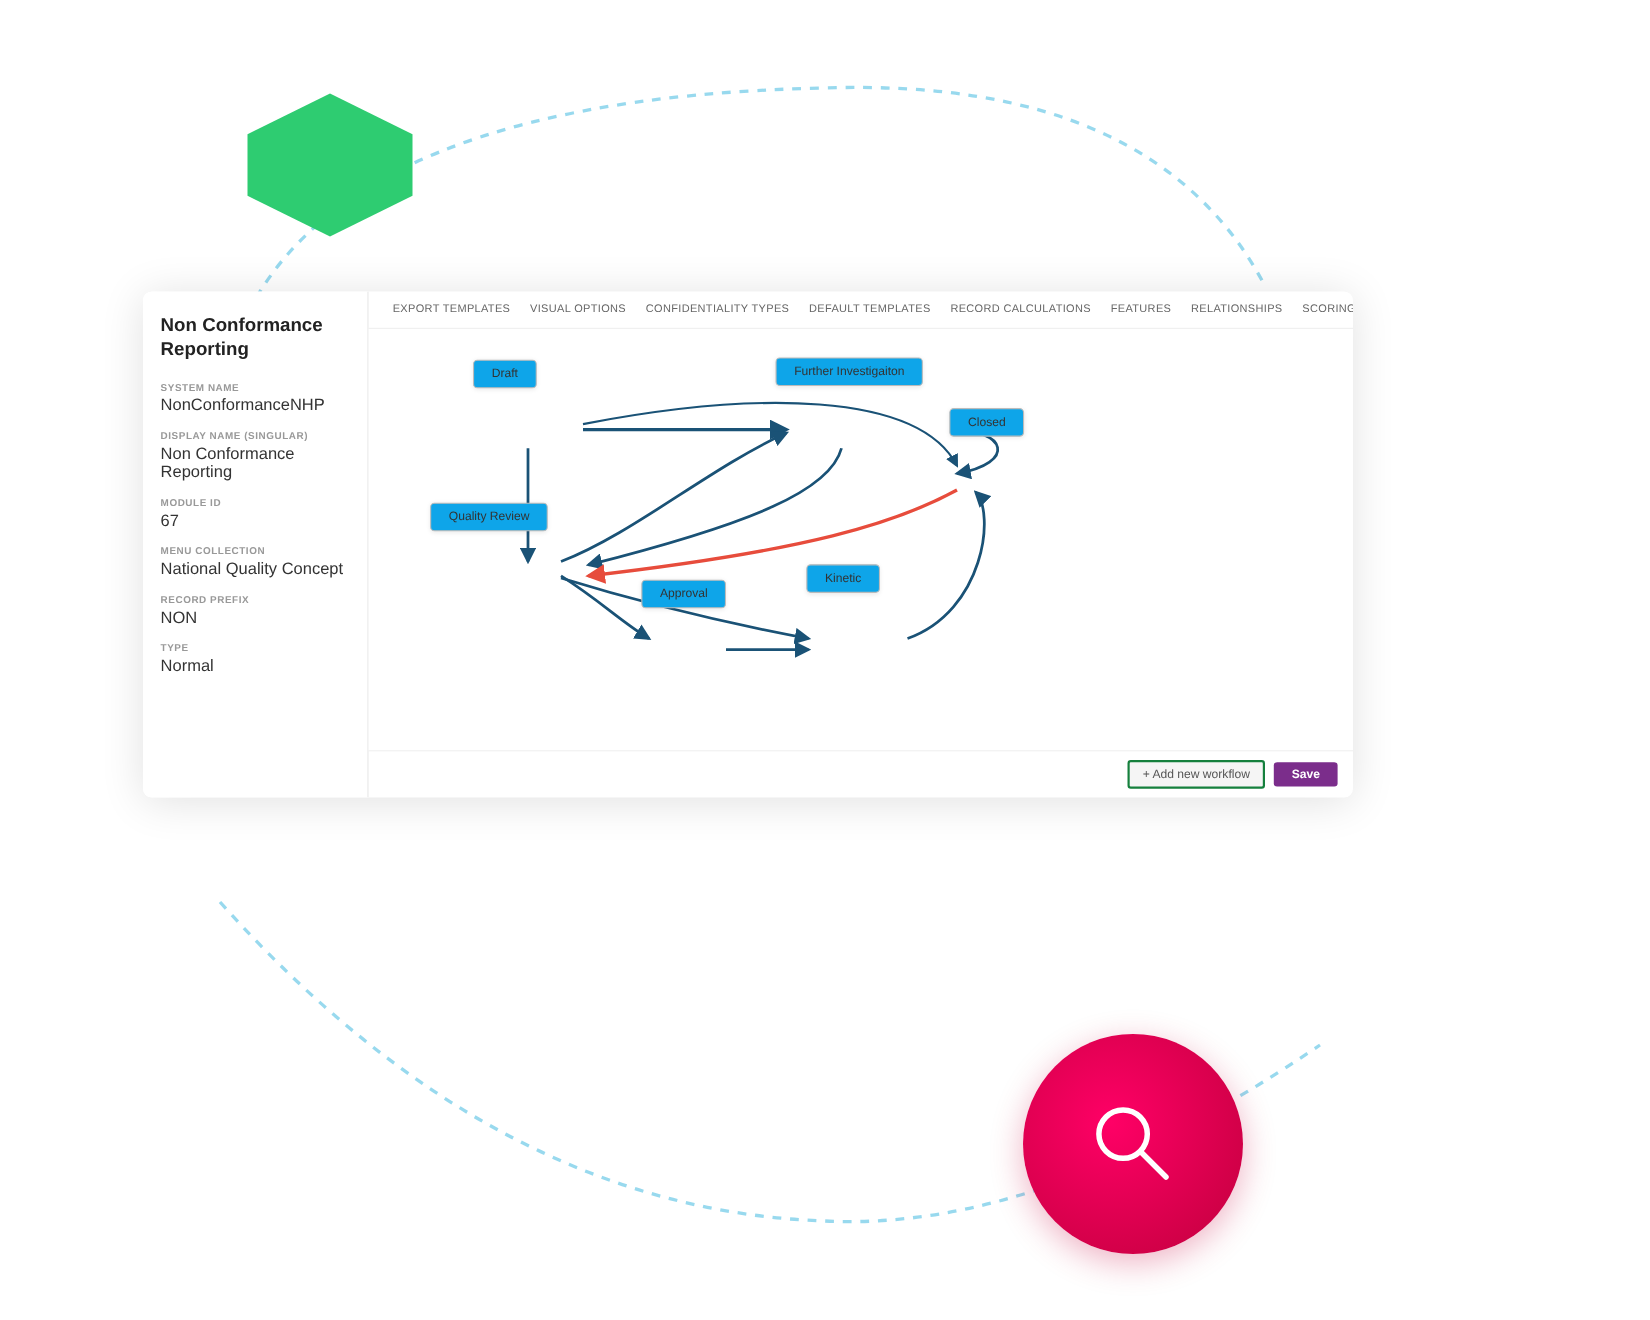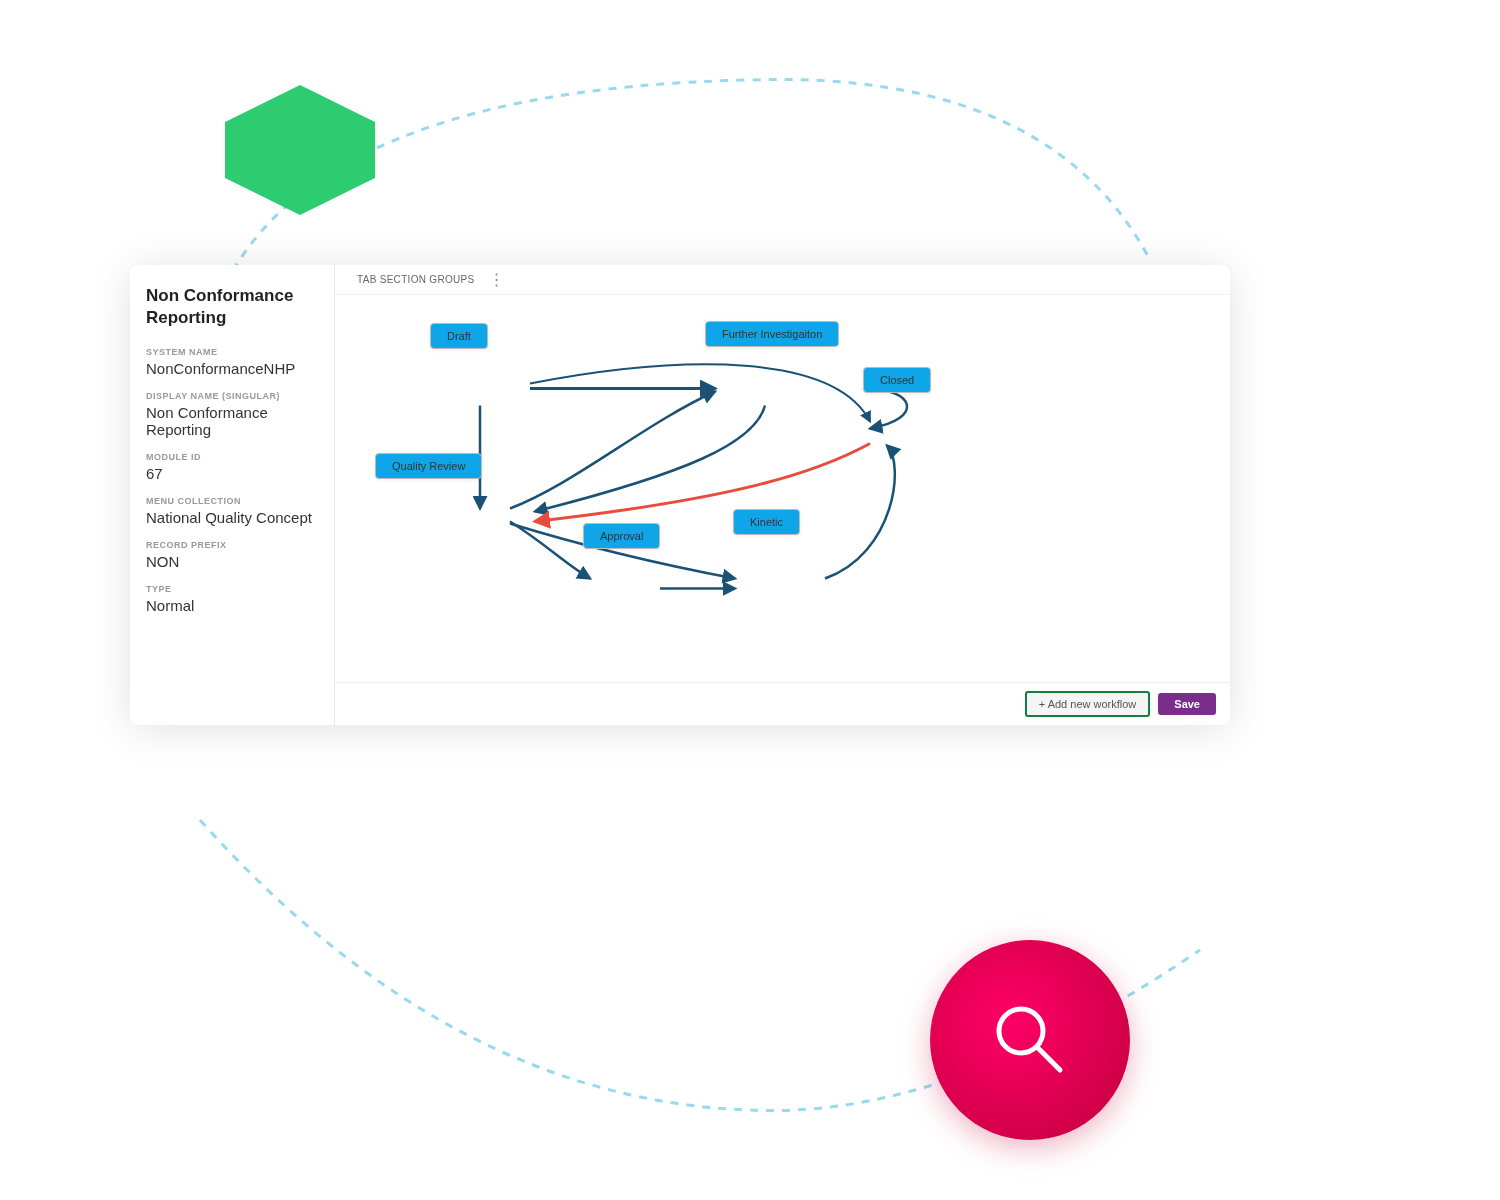--- a/index.html
+++ b/index.html
@@ -258,25 +258,31 @@
     </div>
     <div class="field-group">
       <div class="field-label">TYPE</div>
       <div class="field-value">Normal</div>
     </div>
   </div>
 
   <div class="content">
 
 
-
-    <div style="display:flex; align-items:center; padding: 0 14px; border-bottom: 1px solid #eee; height:30px;">
-      <div class="nav-tab2">TAB SECTION GROUPS</div>
-      <div class="three-dots">⋮</div>
-    </div>
+    <div class="nav-row2">
+      <div class="nav-tab2">EXPORT TEMPLATES</div>
+      <div class="nav-tab2">VISUAL OPTIONS</div>
+      <div class="nav-tab2">CONFIDENTIALITY TYPES</div>
+      <div class="nav-tab2">DEFAULT TEMPLATES</div>
+      <div class="nav-tab2">RECORD CALCULATIONS</div>
+      <div class="nav-tab2">FEATURES</div>
+      <div class="nav-tab2">RELATIONSHIPS</div>
+      <div class="nav-tab2">SCORING</div>
+    </div>
+
 
     <div class="workflow-canvas">
 
       <svg class="workflow-svg" viewBox="0 0 895 290" fill="none" xmlns="http://www.w3.org/2000/svg">
 
         <defs>
           <marker id="arrowDark" markerWidth="6" markerHeight="6" refX="5" refY="3" orient="auto">
             <path d="M0,0 L6,3 L0,6 Z" fill="#1a5276"></path>
           </marker>
           <marker id="arrowRed" markerWidth="6" markerHeight="6" refX="5" refY="3" orient="auto">
@@ -309,21 +315,21 @@
 
       <div class="wf-node" style="left:95px; top:28px;">
         <span>Draft</span>
       </div>
       <div class="wf-node" style="left:370px; top:26px;">
         <span>Further Investigaiton</span>
       </div>
       <div class="wf-node" style="left:528px; top:72px;">
         <span>Closed</span>
       </div>
-      <div class="wf-node" style="left:40px; top:158px;">
+      <div class="wf-node" style="left:56px; top:158px;">
         <span>Quality Review</span>
       </div>
       <div class="wf-node" style="left:248px; top:228px;">
         <span>Approval</span>
       </div>
       <div class="wf-node" style="left:398px; top:214px;">
         <span>Kinetic</span>
       </div>
     </div>
 

